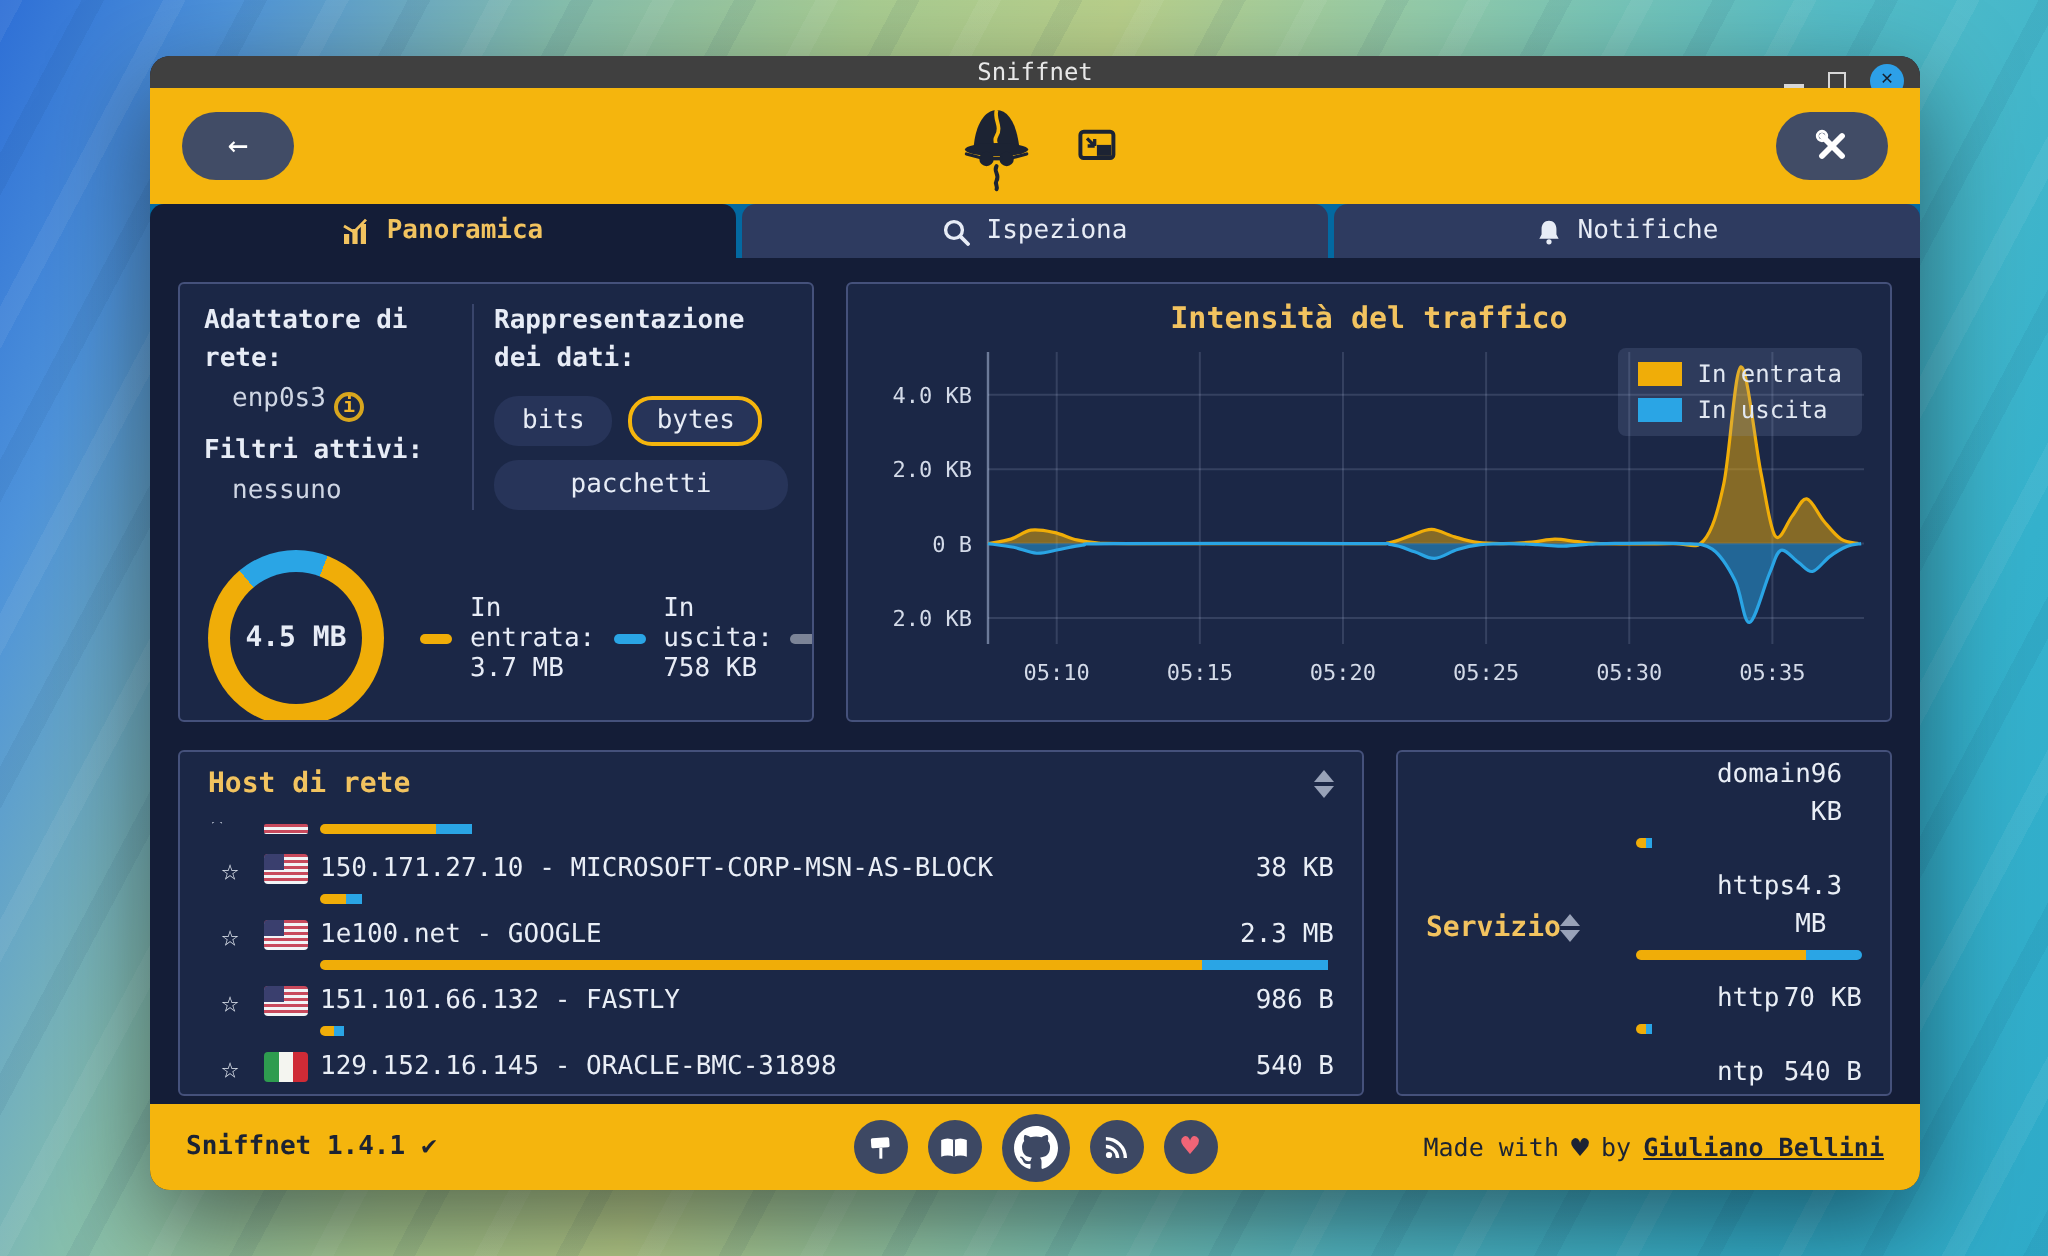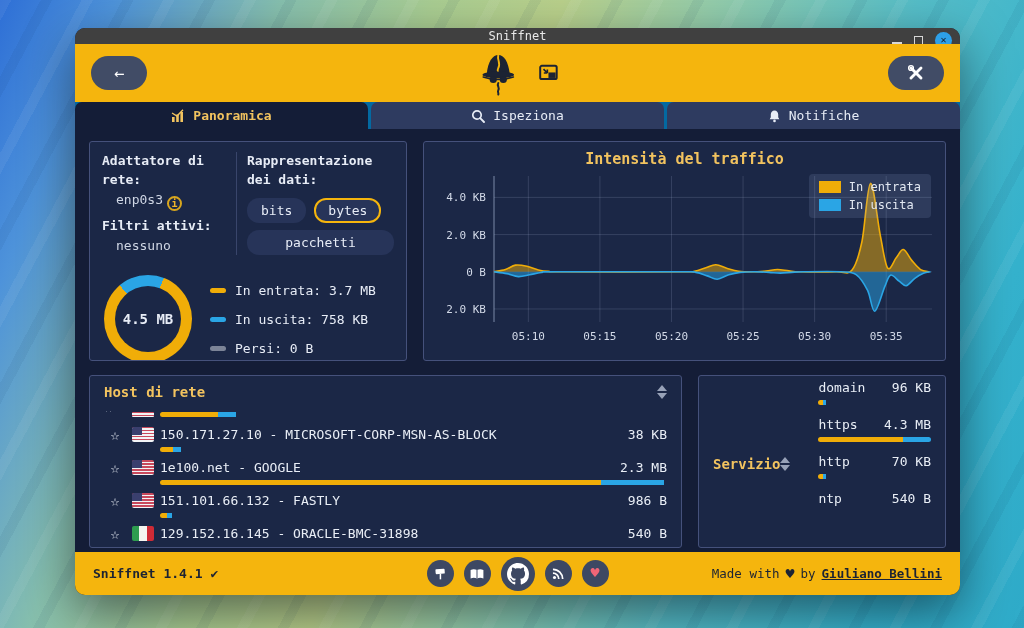--- a/index.html
+++ b/index.html
@@ -53,21 +53,21 @@
   .unit-row{display:flex;gap:8px;margin-top:8px;}
   .ubtn{background:var(--btn);color:var(--text);font-size:13px;border:2px solid transparent;border-radius:12px;
     padding:3px 12px;cursor:pointer;}
   .ubtn.sel{border-color:var(--accent);}
   .ubtn.wide{width:100%;margin-top:7px;}
   .hdiv{height:1px;background:#39456b;margin:2px 12px;}
   .ov-bottom{flex:1;display:flex;align-items:center;padding:8px 14px;gap:18px;}
   .ring{width:88px;height:88px;border-radius:50%;position:relative;flex:none;}
   .ring-hole{position:absolute;inset:11px;border-radius:50%;background:var(--panel);display:flex;align-items:center;justify-content:center;}
   .ring-total{color:var(--text);font-size:14px;font-weight:bold;}
-  .dleg{display:flex;flex-direction:column;gap:14px;}
+  .dleg{display:flex;flex-direction:row;gap:9px;}
   .dleg-row{display:flex;align-items:center;gap:9px;color:var(--text);font-size:13px;}
   .dash{width:16px;height:5px;border-radius:2.5px;flex:none;}
   
   .chartp{flex:1;position:relative;padding:6px 20px 2px;display:flex;flex-direction:column;}
   .chart-title{text-align:center;color:var(--accent-txt);font-size:15px;font-weight:bold;margin:2px 0 2px;}
   .chart-legend{position:absolute;top:32px;right:14px;background:rgba(150,170,210,.16);border-radius:4px;
     padding:6px 10px;display:flex;flex-direction:column;gap:4px;z-index:2;}
   .cleg-row{display:flex;align-items:center;gap:8px;color:#e2e8f2;font-size:12px;}
   .cleg-sw{width:22px;height:12px;flex:none;}
   
@@ -92,21 +92,21 @@
   .flag-it{background:linear-gradient(90deg,#2e9c4f 0 33%,#f4f5f0 33% 67%,#cf2b36 67% 100%);}
   .host-main{flex:1;min-width:0;}
   .hline{display:flex;justify-content:space-between;gap:18px;color:#e9eef6;font-size:13px;line-height:20px;white-space:nowrap;}
   .hline .hv{flex:none;}
   .tbar{display:flex;height:5px;border-radius:3px;overflow:hidden;width:100%;margin-top:2px;}
   .tbar .bi{background:var(--in);height:100%;}
   .tbar .bo{background:var(--out);height:100%;}
   .svcp{width:248px;flex:none;display:flex;flex-direction:row;}
   .slist{padding:2px 14px 8px;overflow:hidden;flex:1;}
   .svc-row{margin-bottom:10px;cursor:pointer;}
-  .sline{display:flex;justify-content:space-between;color:#e9eef6;font-size:13px;line-height:19px;}
+  .sline{display:flex;justify-content:space-between;color:#e9eef6;font-size:13px;line-height:19px;margin-left:40px;}
   .svc-row .tbar{margin-top:3px;}
   
   .footer{height:43px;background:var(--accent);flex:none;display:flex;align-items:center;padding:0 18px;position:relative;}
   .f-version{color:#1c2333;font-size:13px;font-weight:bold;display:flex;align-items:center;gap:8px;}
   .f-icons{position:absolute;left:0;right:0;display:flex;align-items:center;justify-content:center;gap:10px;pointer-events:none;}
   .f-ic{width:27px;height:27px;border-radius:50%;background:#3d4863;display:flex;align-items:center;justify-content:center;
     cursor:pointer;pointer-events:auto;flex:none;}
   .f-ic.big{width:34px;height:34px;}
   .f-made{margin-left:auto;color:#1c2333;font-size:12.5px;display:flex;gap:6px;align-items:center;}
   .f-made .author{text-decoration:underline;font-weight:bold;cursor:pointer;}

